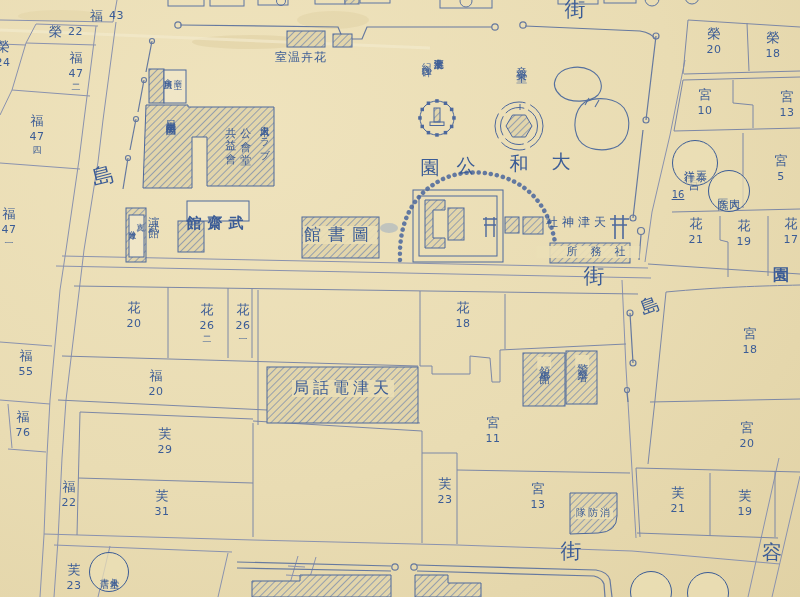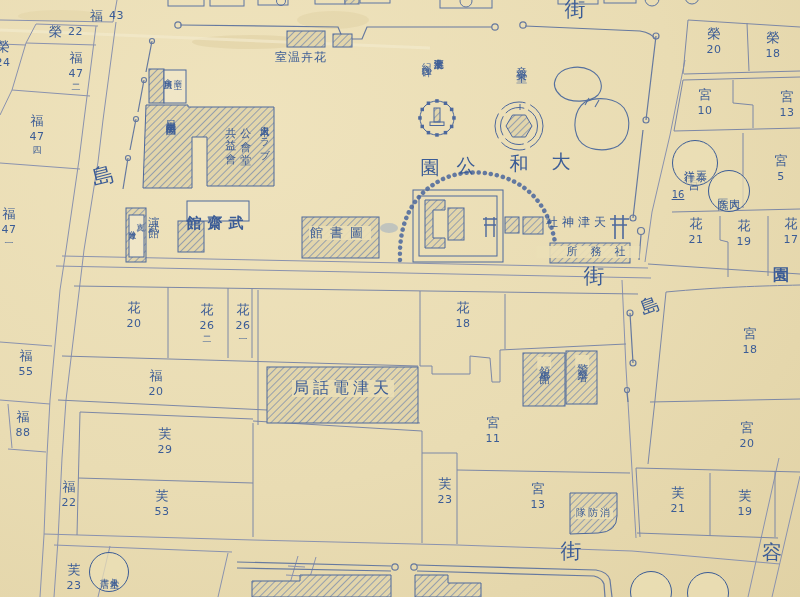--- a/index.html
+++ b/index.html
@@ -194,21 +194,21 @@
       <div class="lbl" style="left: 430px; top: 158px; font-size: 19px; transform: translateX(-50%);">園</div>
       <div class="lbl" style="left: 466px; top: 156px; font-size: 19px; transform: translateX(-50%);">公</div>
       <div class="lbl" style="left: 519px; top: 154px; font-size: 19px; transform: translateX(-50%);">和</div>
       <div class="lbl" style="left: 561px; top: 152px; font-size: 19px; transform: translateX(-50%);">大</div>
       <div class="lbl" style="left: 301px; top: 51px; font-size: 12px; letter-spacing: 1px; transform: translateX(-50%);">室温卉花</div>
       <div class="lbl v" style="left: 438px; top: 51px; font-size: 10px; letter-spacing: 0px; transform: translateX(-50%);">北清事変</div>
       <div class="lbl v" style="left: 426px; top: 55px; font-size: 10px; letter-spacing: 2px; transform: translateX(-50%);">紀念碑</div>
       <div class="lbl v" style="left: 521px; top: 57px; font-size: 11px; letter-spacing: 3px; transform: translateX(-50%);">音樂堂</div>
       <div class="lbl" style="left: 578px; top: 216px; font-size: 12px; letter-spacing: 4px; transform: translateX(-50%);">社神津天</div>
       <div class="lbl bg" style="left: 588px; top: 246px; font-size: 11px; letter-spacing: 13px; transform: translateX(-50%); padding-left: 30px;">所務社</div>
-      <div class="lbl bg" style="left: 340px; top: 226px; font-size: 13px; letter-spacing: 7px; transform: translateX(-50%);">館書圖</div>
+      <div class="lbl bg" style="left: 340px; top: 226px; font-size: 17px; letter-spacing: 7px; transform: translateX(-50%);">館書圖</div>
       <div class="lbl bg" style="left: 343px; top: 380px; font-size: 16px; letter-spacing: 4px; transform: translateX(-50%);">局話電津天</div>
       <div class="lbl v" style="left: 178px; top: 72px; font-size: 8.5px; letter-spacing: 4px; transform: translateX(-50%);">商工</div>
       <div class="lbl v" style="left: 168px; top: 72px; font-size: 8.5px; letter-spacing: 1px; transform: translateX(-50%);">會議所</div>
       <div class="lbl v" style="left: 171px; top: 112px; font-size: 10.5px; letter-spacing: 1px; transform: translateX(-50%);">日本居留民團</div>
       <div class="lbl v" style="left: 230px; top: 118px; font-size: 11px; letter-spacing: 13px; transform: translateX(-50%);">共益會</div>
       <div class="lbl v" style="left: 245px; top: 119px; font-size: 11px; letter-spacing: 13px; transform: translateX(-50%);">公會堂</div>
       <div class="lbl v" style="left: 264px; top: 119px; font-size: 10px; letter-spacing: 0px; transform: translateX(-50%);">日本人クラブ</div>
       <div class="lbl" style="left: 218px; top: 216px; font-size: 15px; letter-spacing: 6px; transform: translateX(-50%); font-weight: bold;">館齋武</div>
       <div class="lbl v" style="left: 153px; top: 207px; font-size: 11px; letter-spacing: 6px; transform: translateX(-50%);">演武館</div>
       <div class="lbl v" style="left: 140px; top: 217px; font-size: 7.5px; letter-spacing: 1px; transform: translateX(-50%);">憲兵</div>
@@ -244,21 +244,21 @@
         <span class="p">福</span>
         <span class="n">47</span>
         <span class="s">一</span>
       </div>
       <div class="lot" style="left: 26px; top: 349px;">
         <span class="p">福</span>
         <span class="n">55</span>
       </div>
       <div class="lot" style="left: 23px; top: 410px;">
         <span class="p">福</span>
-        <span class="n">88</span>
+        <span class="n">76</span>
       </div>
       <div class="lot" style="left: 74px; top: 563px;">
         <span class="p">芙</span>
         <span class="n">23</span>
       </div>
       <div class="lot" style="left: 134px; top: 301px;">
         <span class="p">花</span>
         <span class="n">20</span>
       </div>
       <div class="lot" style="left: 207px; top: 303px;">
@@ -282,21 +282,21 @@
       <div class="lot" style="left: 493px; top: 416px;">
         <span class="p">宮</span>
         <span class="n">11</span>
       </div>
       <div class="lot" style="left: 165px; top: 427px;">
         <span class="p">芙</span>
         <span class="n">29</span>
       </div>
       <div class="lot" style="left: 162px; top: 489px;">
         <span class="p">芙</span>
-        <span class="n">53</span>
+        <span class="n">31</span>
       </div>
       <div class="lot" style="left: 69px; top: 480px;">
         <span class="p">福</span>
         <span class="n">22</span>
       </div>
       <div class="lot" style="left: 445px; top: 477px;">
         <span class="p">芙</span>
         <span class="n">23</span>
       </div>
       <div class="lot" style="left: 538px; top: 482px;">

